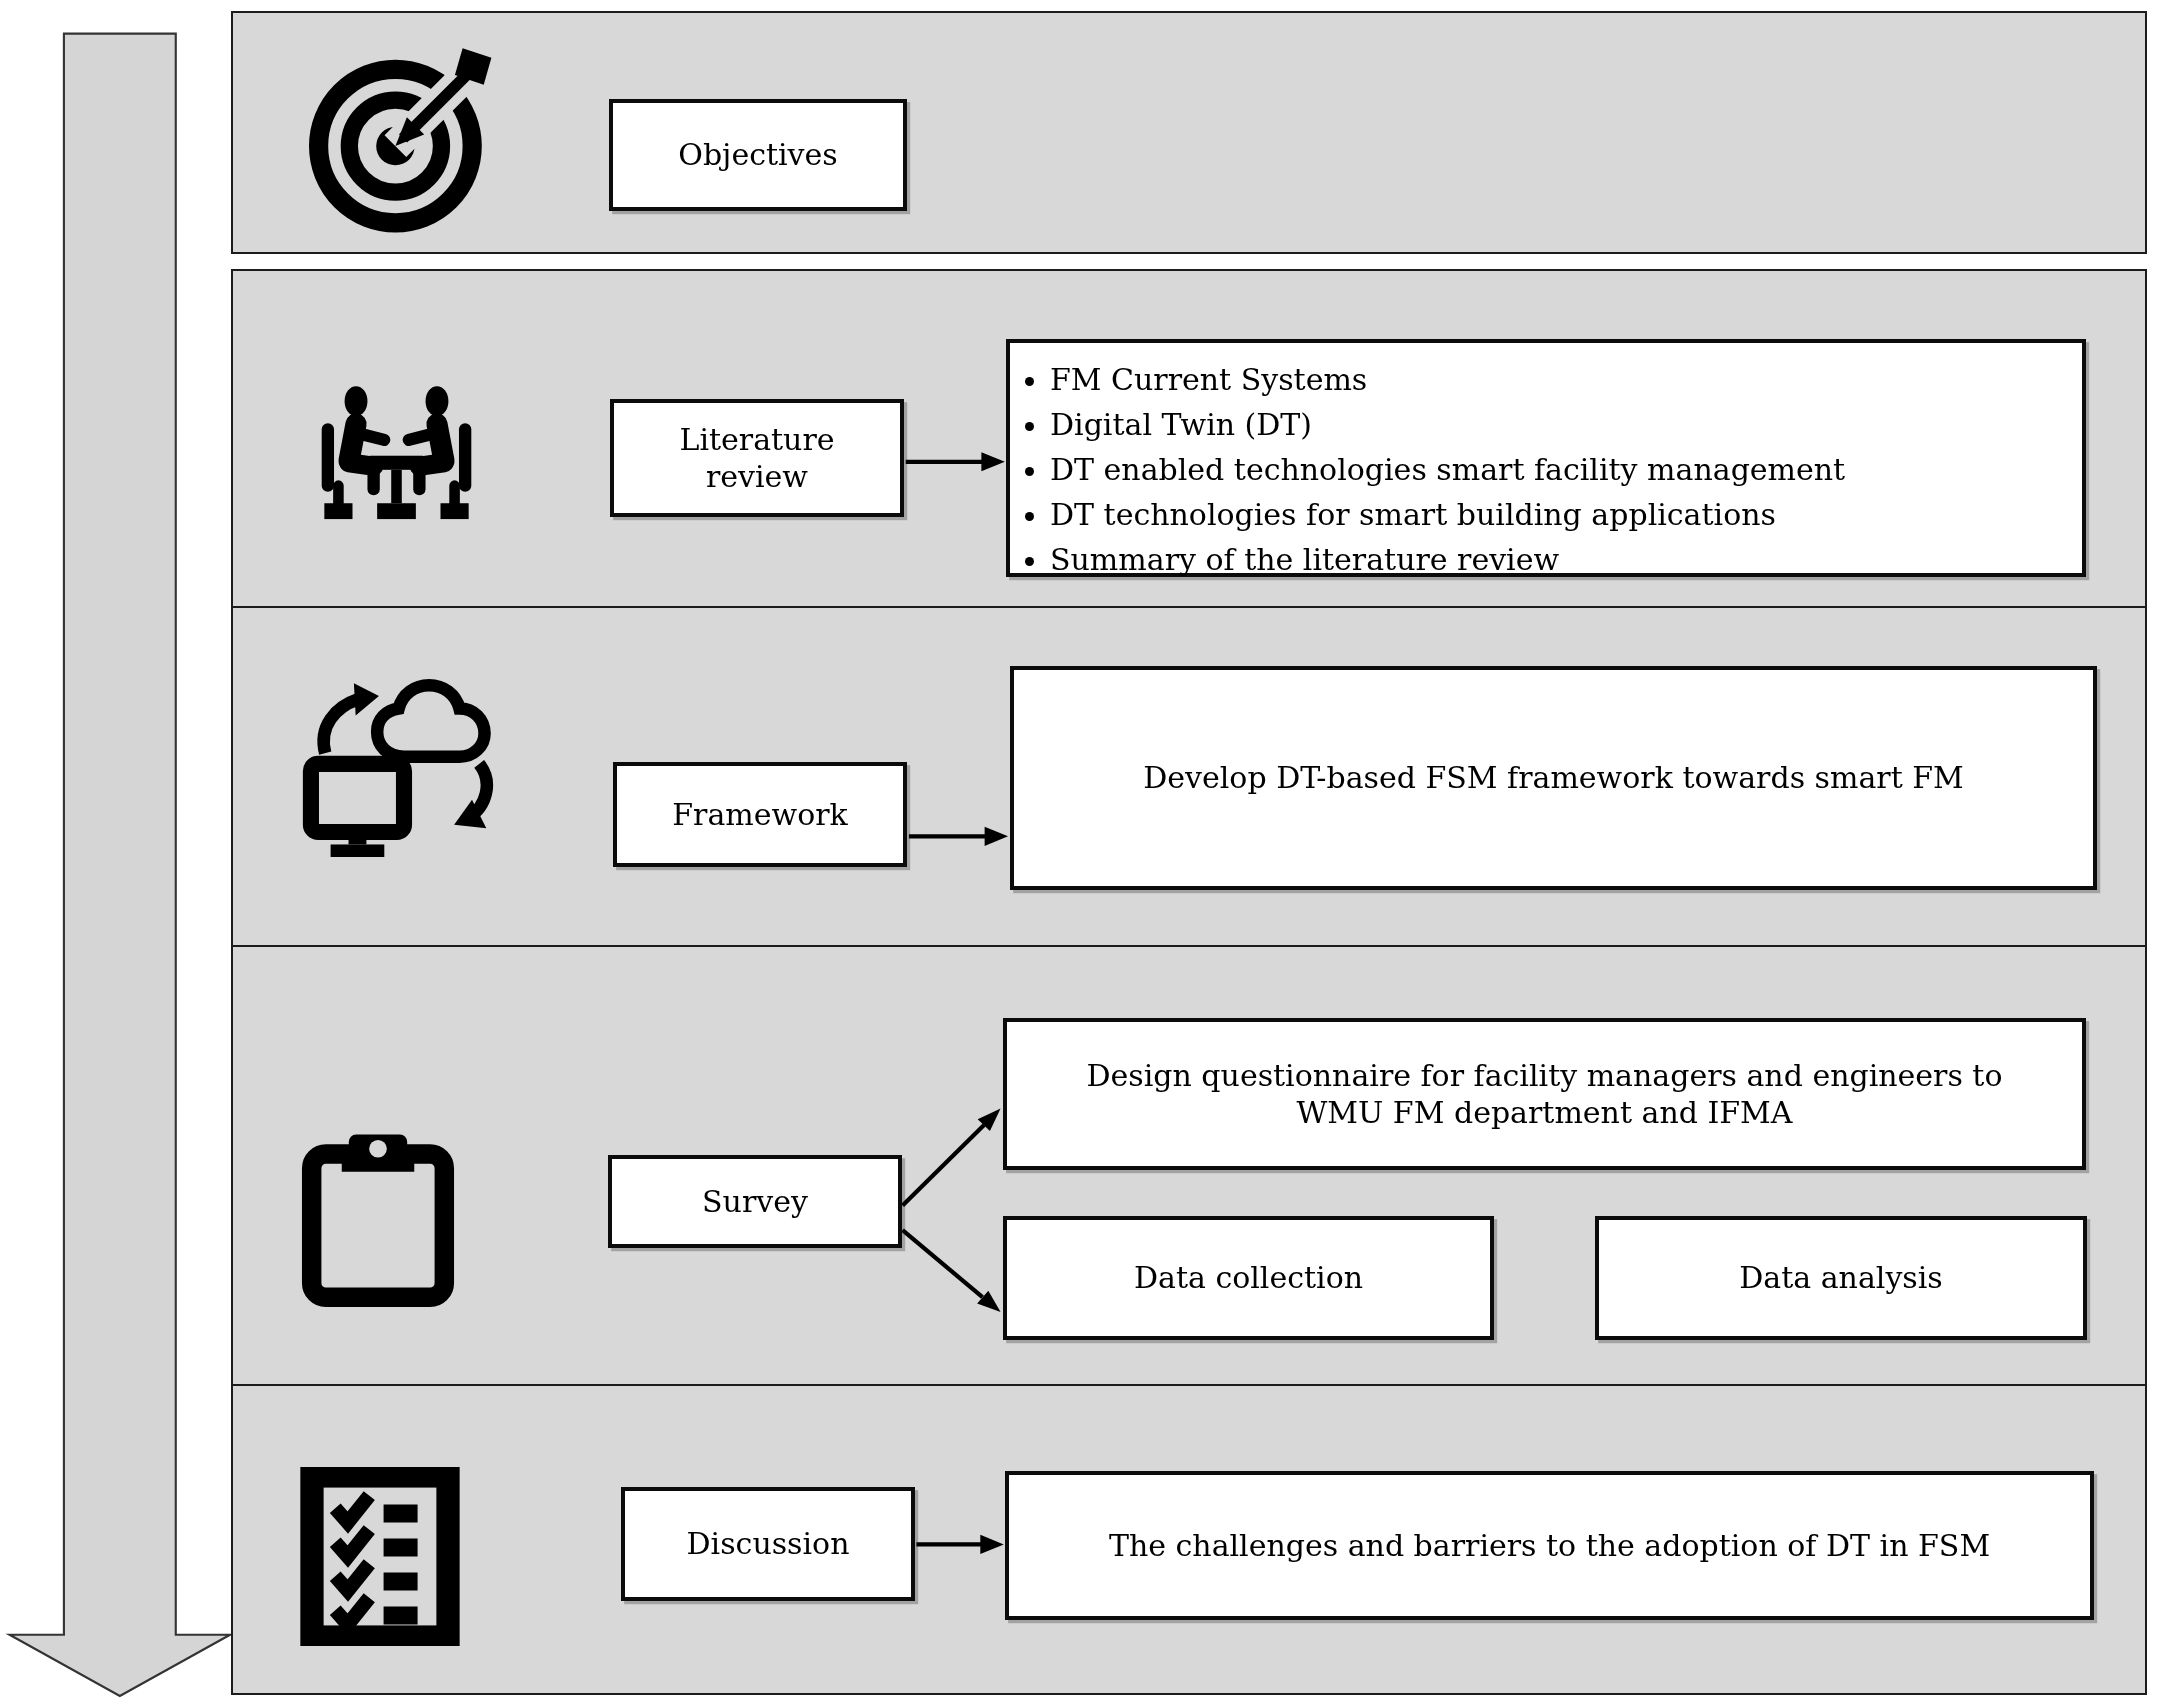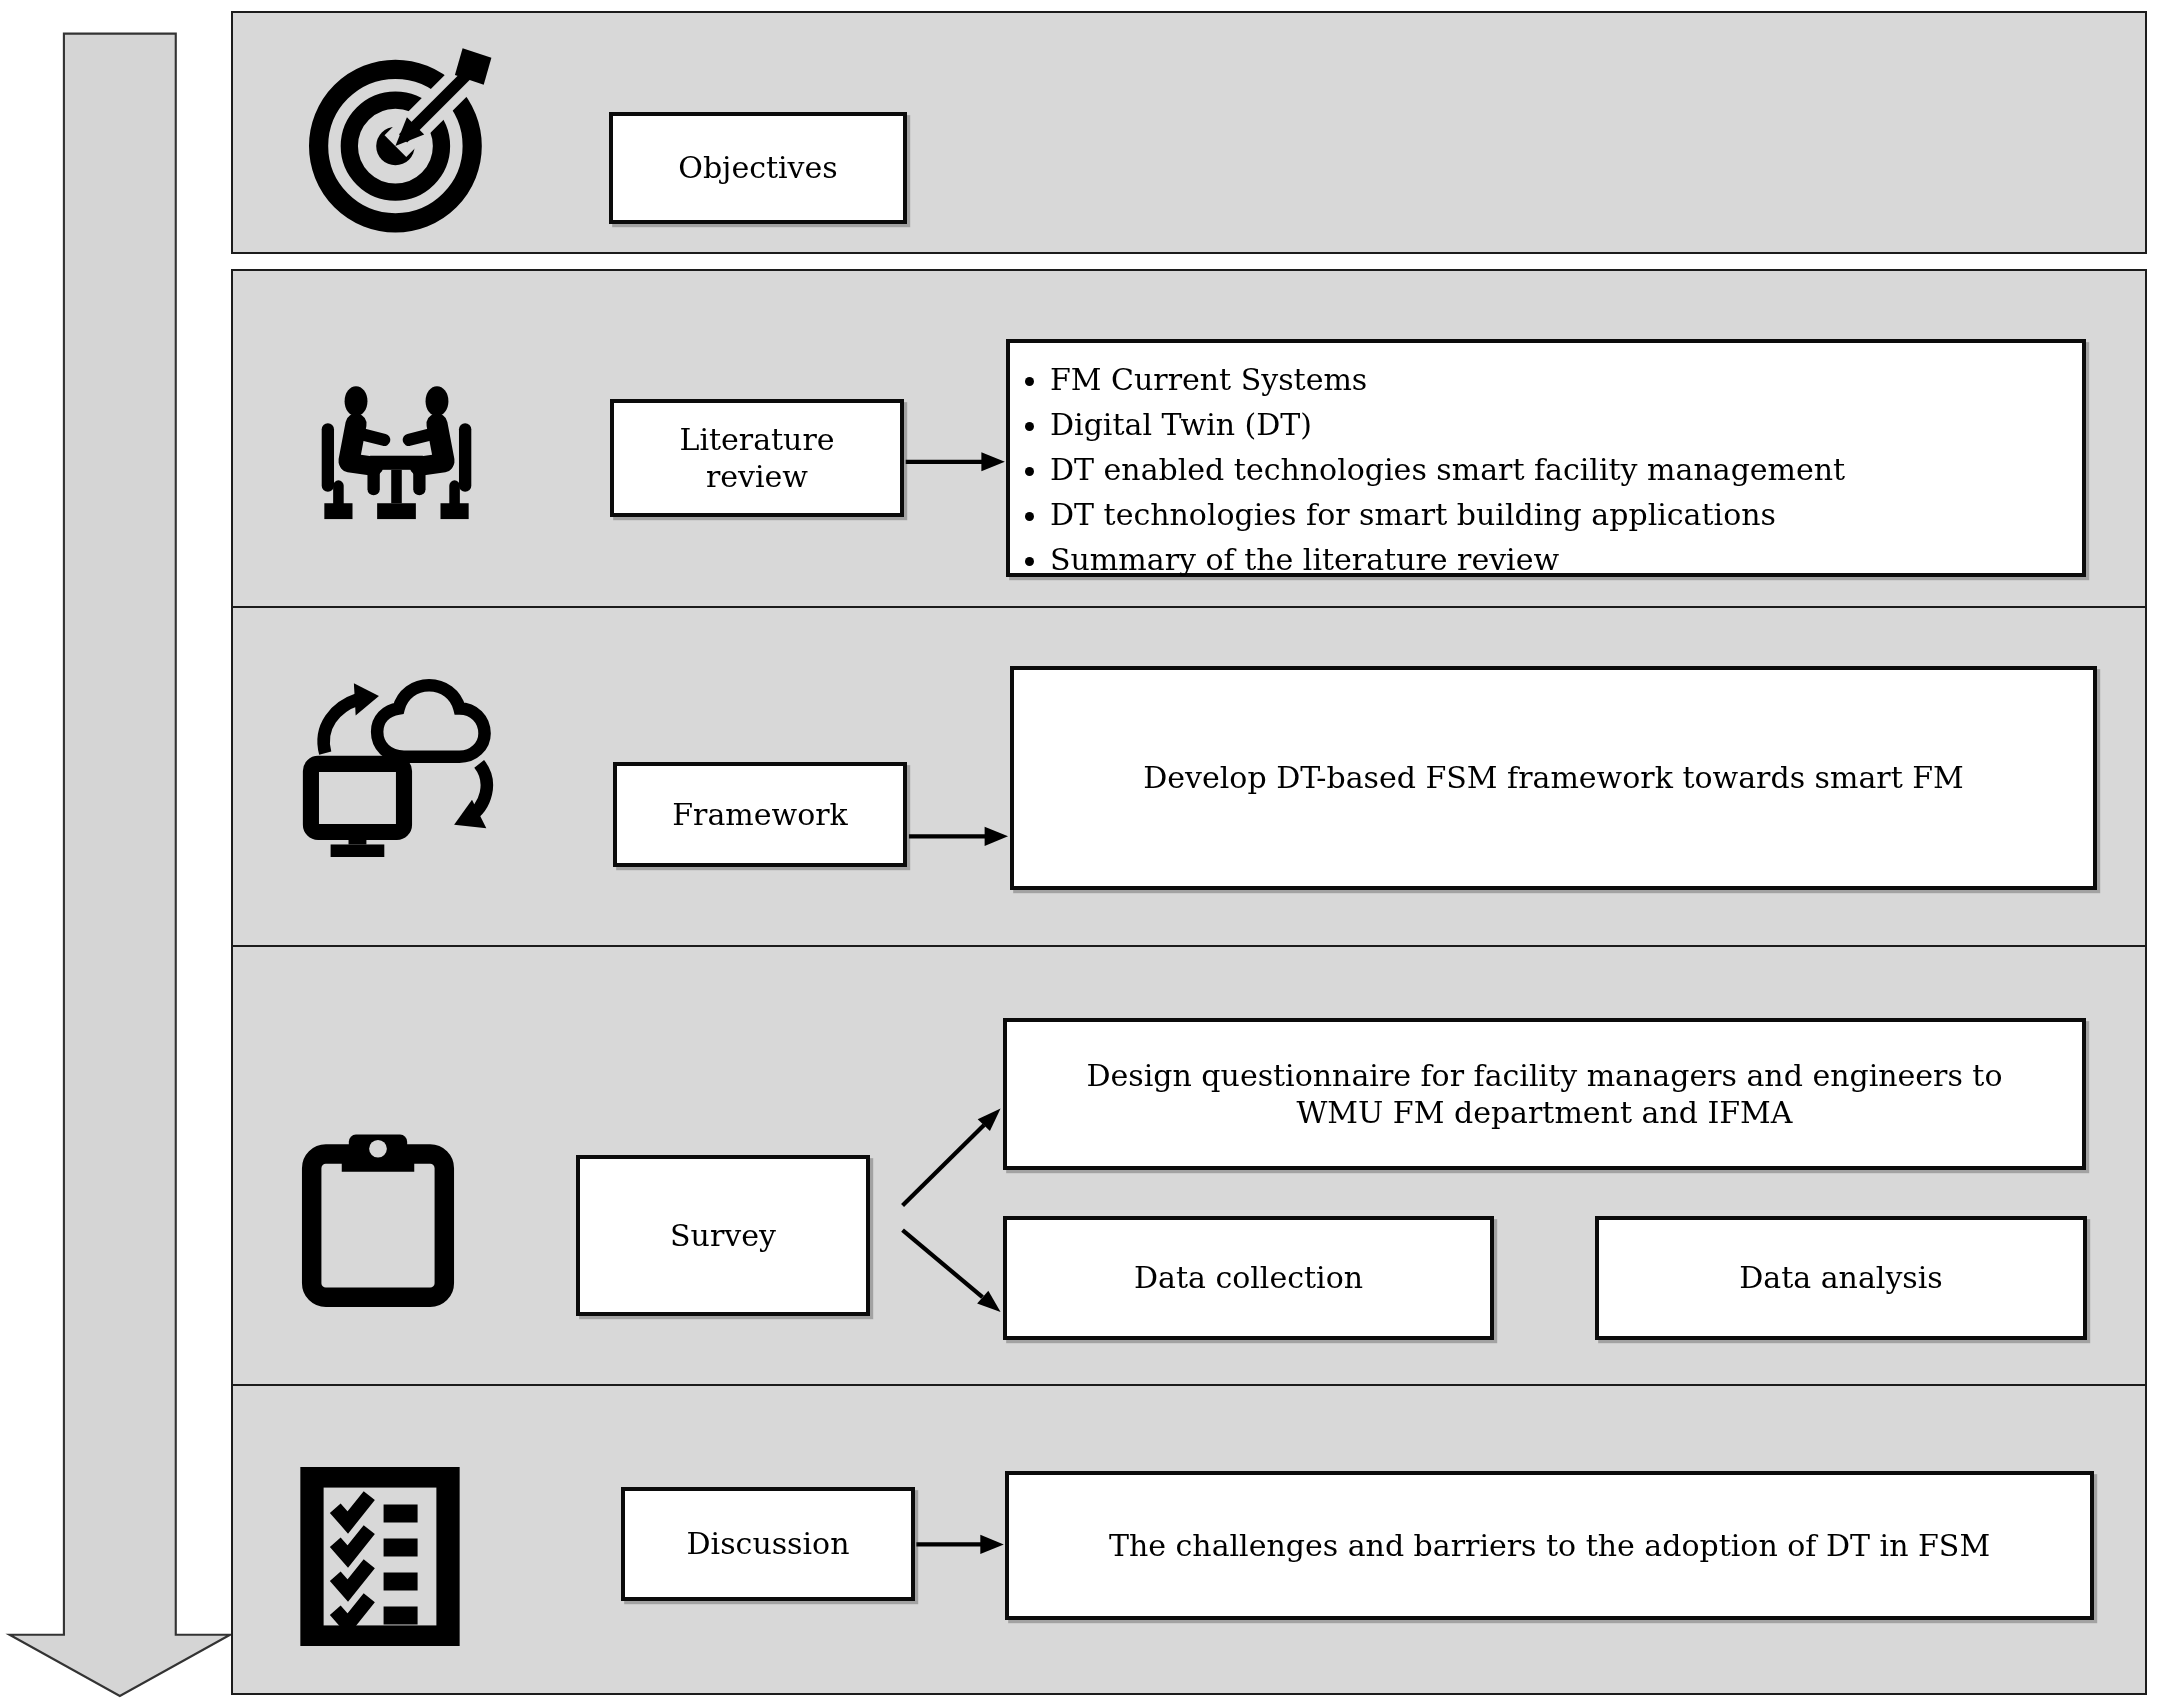--- a/index.html
+++ b/index.html
@@ -26,30 +26,30 @@
   .wbox{
     position:absolute;
     background:#ffffff;
     border:4.3px solid #0b0b0b;
     box-sizing:border-box;
     display:flex;align-items:center;justify-content:center;
     text-align:center;
     font-size:30px;line-height:1.25;
     box-shadow:3.2px 3.2px 0 rgba(20,20,20,0.28);
   }
-  .objectives-box{left:609px;top:112px;width:298px;height:112px;justify-content:center;}
+  .objectives-box{left:609px;top:99px;width:298px;height:112px;justify-content:center;}
   .tasks-box{left:1491px;top:109px;width:314px;height:110px;}
   .litreview-box{left:610px;top:399px;width:294px;height:118px;padding:0 24px;}
   .bullets-box{left:1006px;top:339px;width:1080px;height:238px;align-items:flex-start;justify-content:flex-start;text-align:left;}
   .bullets-box ul{margin:14px 0 0 0;list-style:disc outside;}
   .bullets-box li{font-size:30px;line-height:45px;}
   .framework-box{left:613px;top:762px;width:294px;height:105px;}
   .develop-box{left:1010px;top:666px;width:1087px;height:224px;padding:4px 21px;}
   .questionnaire-box{left:1003px;top:1018px;width:1083px;height:152px;padding:0 37px;}
-  .survey-box{left:576px;top:1155px;width:294px;height:161px;}
+  .survey-box{left:608px;top:1155px;width:294px;height:93px;}
   .collection-box{left:1003px;top:1216px;width:491px;height:124px;}
   .analysis-box{left:1595px;top:1216px;width:492px;height:124px;}
   .discussion-box{left:621px;top:1487px;width:294px;height:114px;}
   .challenges-box{left:1005px;top:1471px;width:1089px;height:149px;padding:0 28px;}
   .icon{position:absolute;}
   .i-target{left:309px;top:38px;width:192px;height:197px;}
   .i-meeting{left:306px;top:373px;width:181px;height:176px;}
   .i-cloudsync{left:292px;top:678px;width:224px;height:179px;}
   .i-clipboard{left:294px;top:1129px;width:168px;height:181px;}
   .i-checklist{left:297px;top:1467px;width:166px;height:179px;}

